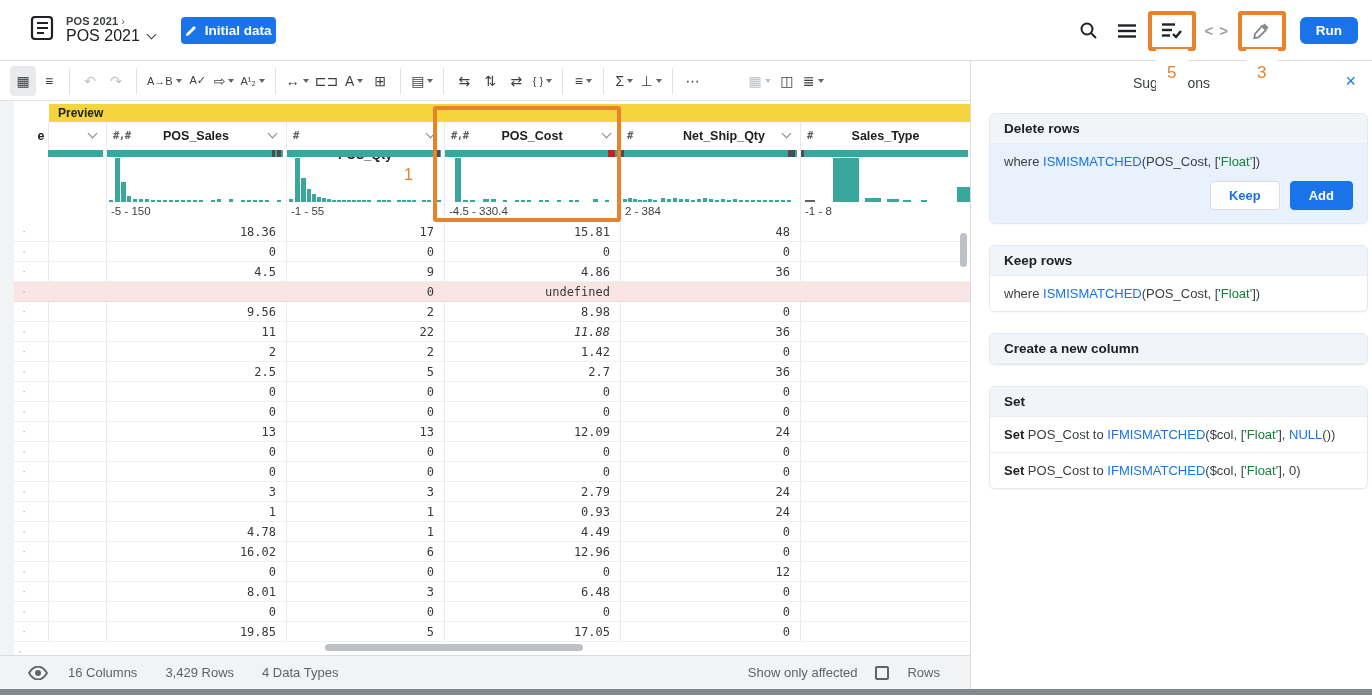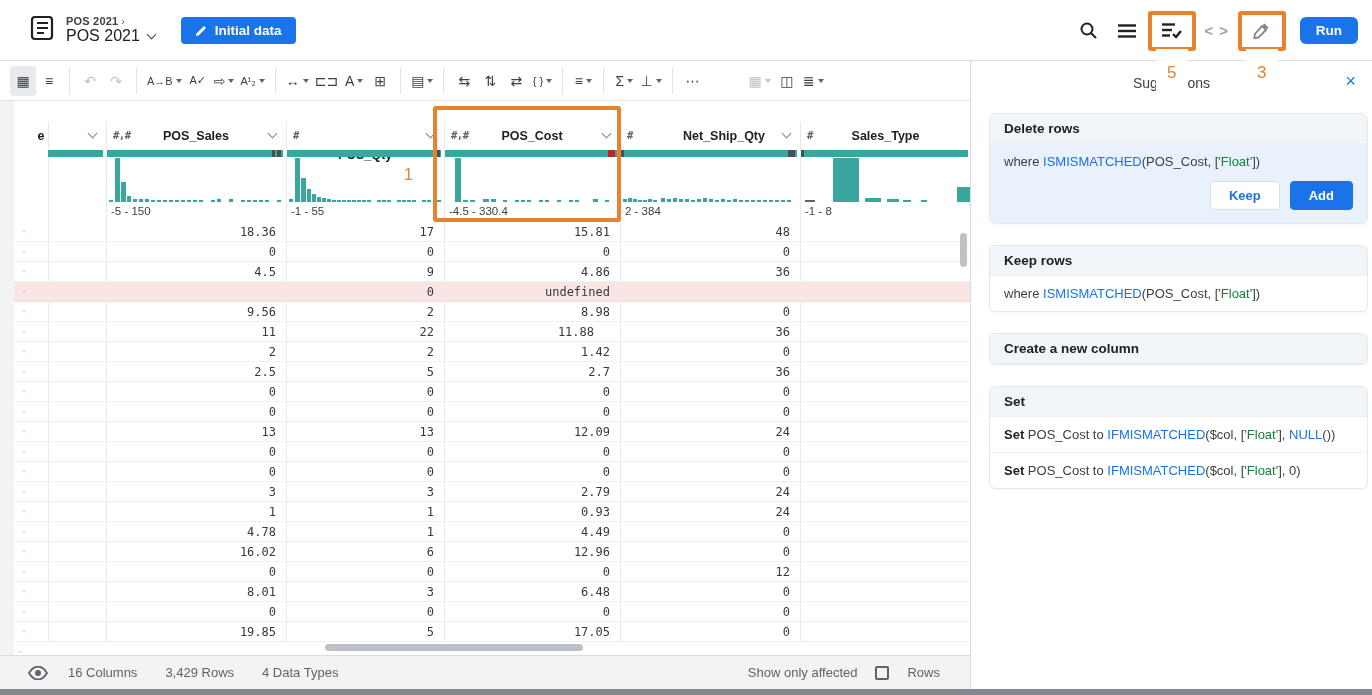--- a/index.html
+++ b/index.html
@@ -11,21 +11,21 @@
             border-bottom:1px solid #DADCE0; display:flex; align-items:center; }
   #app-icon { margin-left:28px; }
   #title-block { margin-left:10px; }
   .crumb-row { font-size:11px; font-weight:700; color:#3C4043; letter-spacing:.2px; }
   .crumb-caret { color:#5F6368; margin-left:3px; font-weight:400; }
   .title-row { font-size:16px; font-weight:500; color:#202124; display:flex; align-items:center; gap:8px; }
   .chev { width:7px; height:7px; border-right:1.6px solid #80868B; border-bottom:1.6px solid #80868B;
           transform:rotate(45deg); display:inline-block; margin-top:-4px; }
   .chev.dark { border-color:#3C4043; }
   #initial-data-btn { margin-left:26px; background:#1A73E8; color:#fff; border:none; border-radius:4px;
-            font-size:13.5px; font-weight:600; padding:6px 14px; display:flex; align-items:center; gap:7px; cursor:pointer;
+            font-size:13.5px; font-weight:600; padding:6px 4px; display:flex; align-items:center; gap:7px; cursor:pointer;
             font-family:"Liberation Sans", sans-serif; }
   #top-right { position:absolute; right:14px; top:0; height:61px; display:flex; align-items:center; }
   .tr-icon { display:flex; align-items:center; justify-content:center; width:26px; height:26px; }
   .hl-wrap { border:4px solid #E8822D; border-radius:3px; padding:3px 7px; position:relative; display:flex; align-items:center; justify-content:center; }
   .hl-badge { position:absolute; top:34px; left:50%; transform:translateX(-50%); width:32px; height:49px; background:#fff;
               z-index:80; display:flex; align-items:center; justify-content:center;
               color:#E8822D; font-size:17px; }
   .gap8{width:8px;} .gap12{width:12px;}
   #run-btn { background:#1A73E8; color:#fff; border:none; border-radius:6px; font-size:13.5px; font-weight:600;
              padding:6px 16px; margin-left:14px; cursor:pointer; font-family:"Liberation Sans", sans-serif; }
@@ -267,20 +267,21 @@
       <span>◫</span>
     </div>
     <div class="tb-icon">
       <span>≣</span>
       <span class="caret-down"></span>
     </div>
   </div>
 
 <div id="tableArea">
   <div id="left-strip"></div>
+  <div id="preview-bar"><span>Preview</span></div>
   <div id="cols-layer">
       <div class="col-sep" style="left: 48px;"></div>
       <div class="col-sep" style="left: 106px;"></div>
       <div class="col-header-name" style="left: 31px; width: 20px;">e</div>
       <span class="chev col-chev" style="left: 89px;"></span>
       <div class="qbar" style="left: 48px; width: 55px;"></div>
       <div class="hist" style="left: 48px; width: 57px;"></div>
       <div class="col-sep" style="left: 286px;"></div>
       <div class="col-type" style="left: 113px;">#,#</div>
       <div class="col-header-name" style="left: 107px; width: 178px;">POS_Sales</div>
@@ -466,21 +467,21 @@
         <div class="rdot">·</div>
         <div class="tcell" style="left: 93px; width: 178px;">9.56</div>
         <div class="tcell" style="left: 273px; width: 156px;">2</div>
         <div class="tcell" style="left: 431px; width: 174px;">8.98</div>
         <div class="tcell" style="left: 607px; width: 178px;">0</div>
       </div>
       <div class="trow" style="top: 221px;">
         <div class="rdot">·</div>
         <div class="tcell" style="left: 93px; width: 178px;">11</div>
         <div class="tcell" style="left: 273px; width: 156px;">22</div>
-        <div class="tcell" style="left: 415px; width: 174px;">11.88</div>
+        <div class="tcell" style="left: 431px; width: 174px; font-style: italic;">11.88</div>
         <div class="tcell" style="left: 607px; width: 178px;">36</div>
       </div>
       <div class="trow" style="top: 241px;">
         <div class="rdot">·</div>
         <div class="tcell" style="left: 93px; width: 178px;">2</div>
         <div class="tcell" style="left: 273px; width: 156px;">2</div>
         <div class="tcell" style="left: 431px; width: 174px;">1.42</div>
         <div class="tcell" style="left: 607px; width: 178px;">0</div>
       </div>
       <div class="trow" style="top: 261px;">

